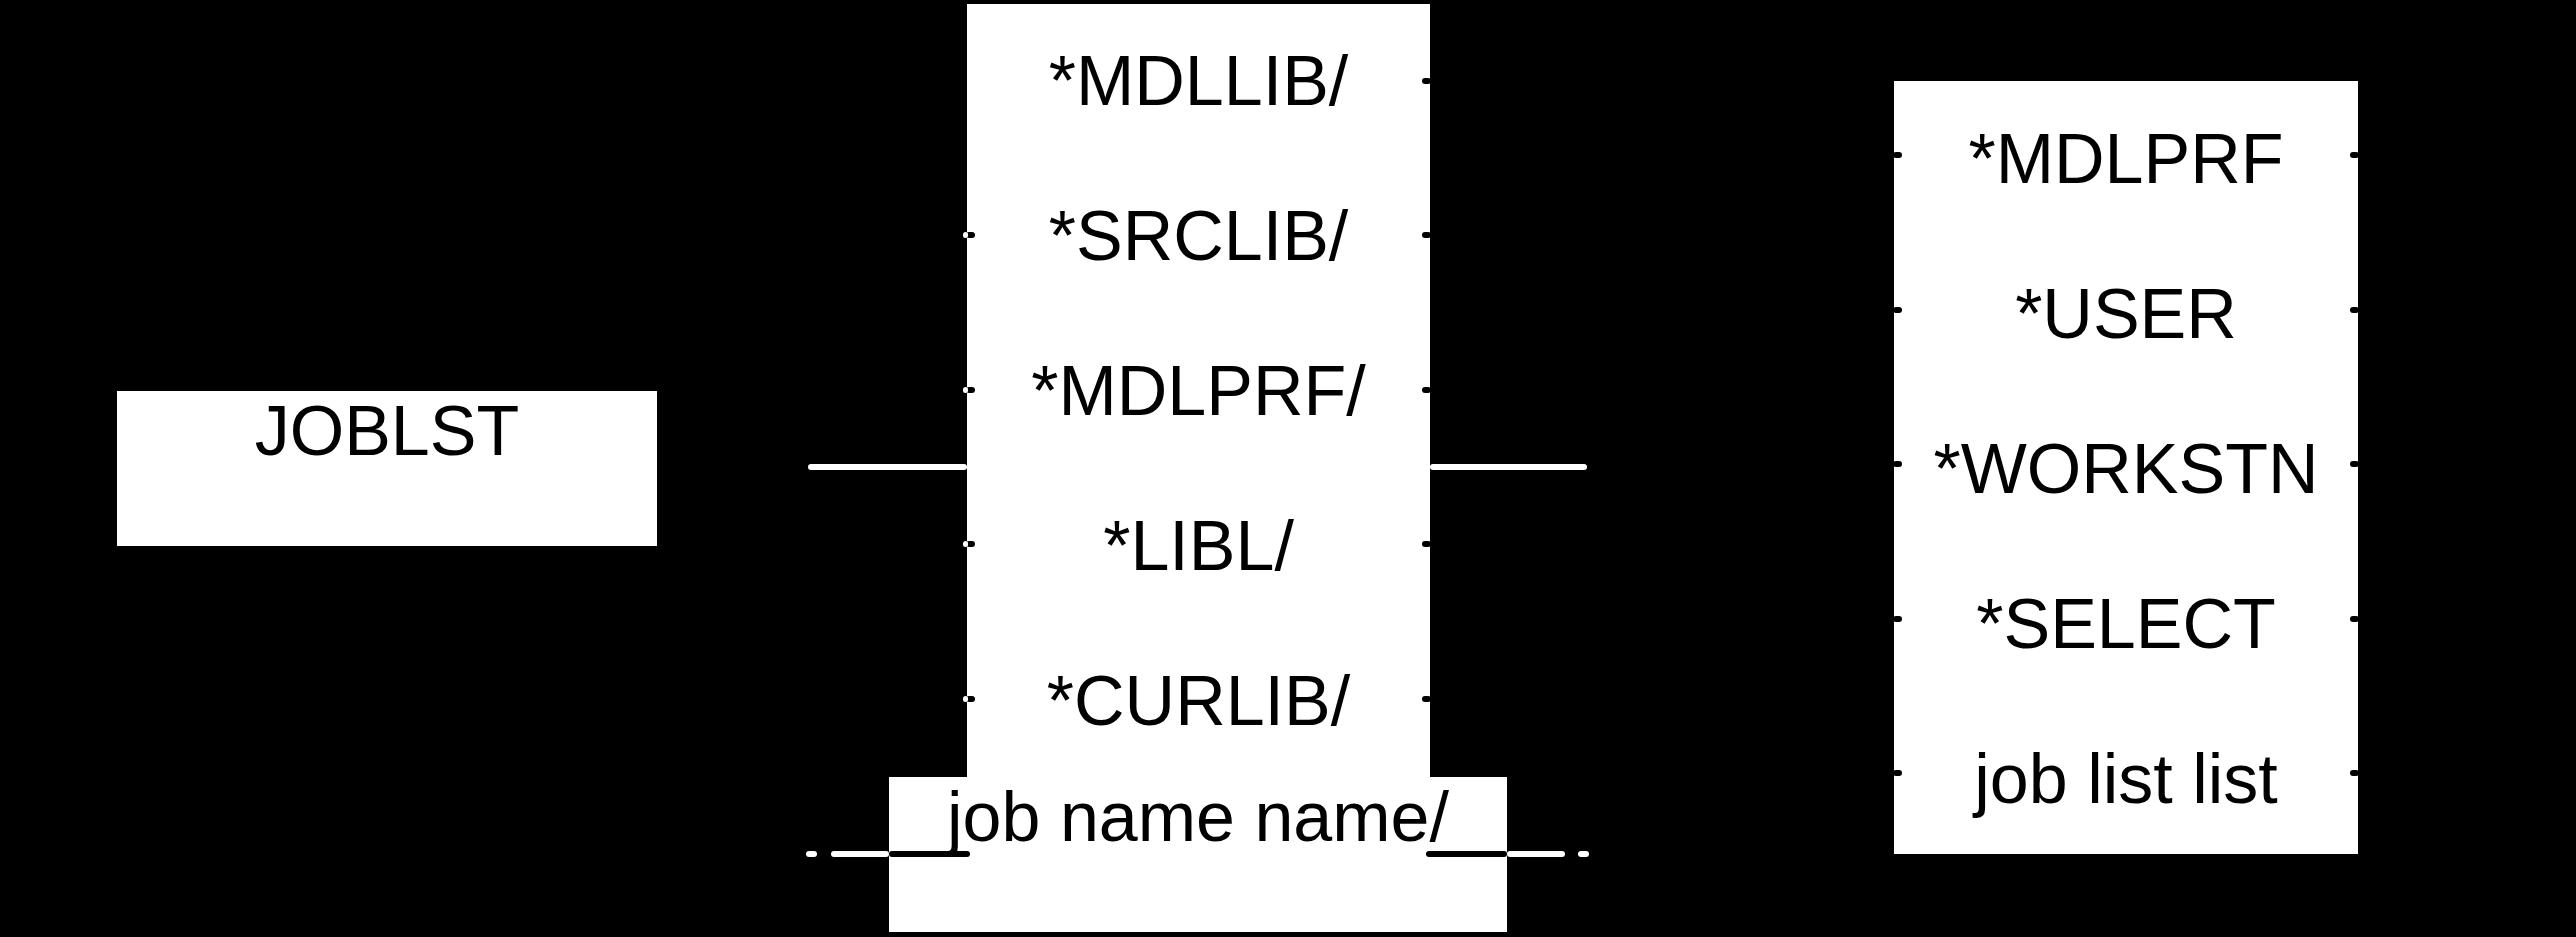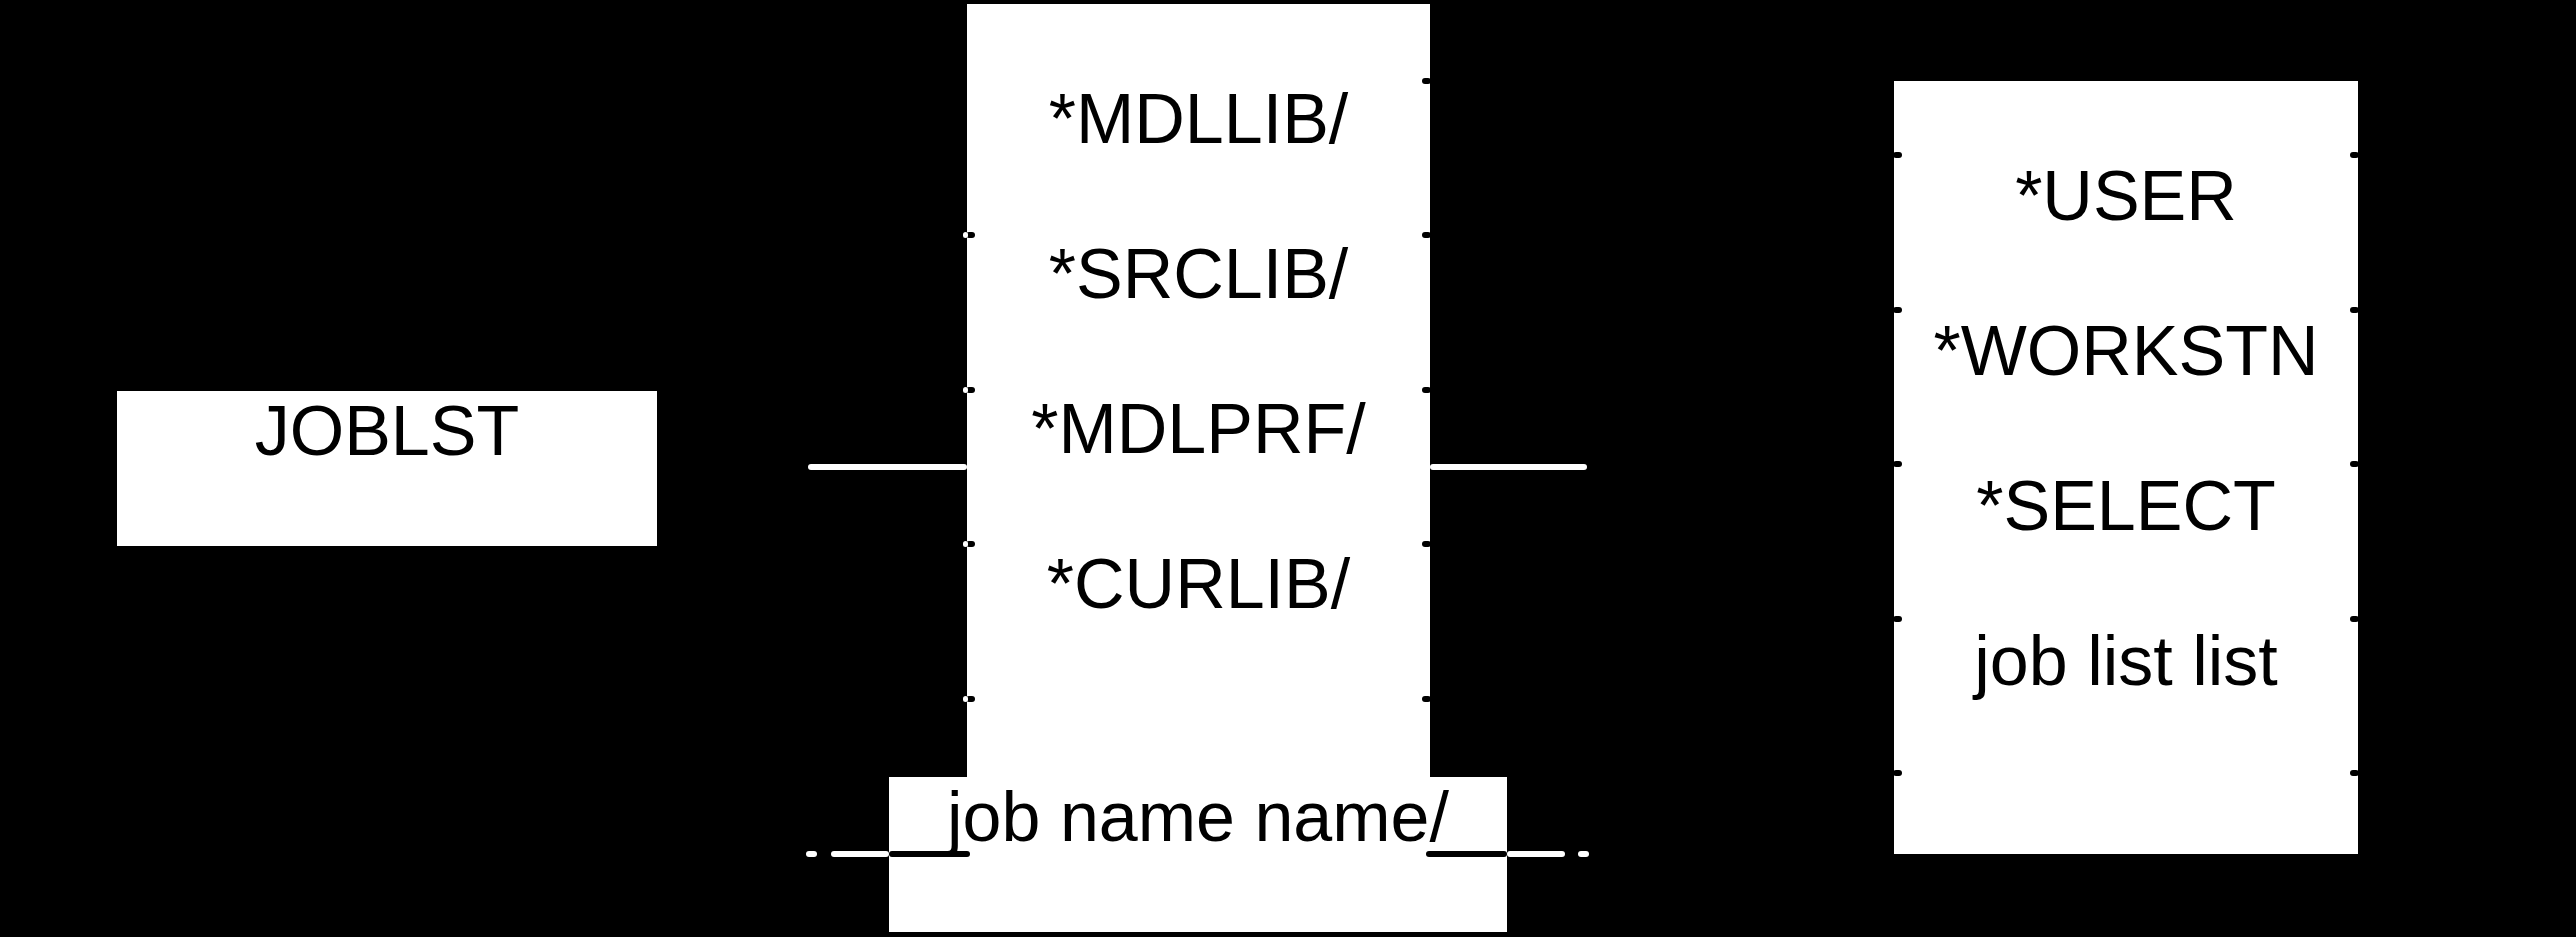--- a/index.html
+++ b/index.html
@@ -27,21 +27,21 @@
     font-size: 70px;
     white-space: nowrap;
   }
   .stack-box {
     display: flex;
     flex-direction: column;
   }
   .stack-row {
     flex: 0 0 155px;
     display: flex;
-    align-items: flex-end;
+    align-items: center;
     justify-content: center;
     font-size: 70px;
     white-space: nowrap;
   }
   .hline {
     position: absolute;
     height: 6.2px;
     background: #ffffff;
     border-radius: 3.1px;
   }
@@ -81,38 +81,44 @@
     <div class="stack-row">
         <span>*MDLLIB/</span>
       </div>
     <div class="stack-row">
         <span>*SRCLIB/</span>
       </div>
     <div class="stack-row">
         <span>*MDLPRF/</span>
       </div>
     <div class="stack-row">
+        <span>*LIBL/</span>
+      </div>
+    <div class="stack-row">
         <span>*CURLIB/</span>
       </div>
   </div>
 
   <div class="hline" style="left:1430px; top:464px; width:157px;"></div>
 
   <div class="box single-box" style="left:889px; top:777px; width:618px; height:155px;">
     <span>job name name/</span>
   </div>
 
   <div class="dash white" style="left:806px; top:851px; width:11.3px;"></div>
   <div class="dash white" style="left:831px; top:851px; width:58px;"></div>
   <div class="dash black" style="left:889px; top:851px; width:81px;"></div>
   <div class="dash black" style="left:1426px; top:851px; width:81px;"></div>
   <div class="dash white" style="left:1507px; top:851px; width:58px;"></div>
   <div class="dash white" style="left:1578px; top:851px; width:11.3px;"></div>
 
   <div class="box stack-box" style="left:1894px; top:81px; width:464px; height:773px;">
+    <div class="stack-row">
+        <span>*MDLPRF</span>
+      </div>
     <div class="stack-row">
         <span>*USER</span>
       </div>
     <div class="stack-row">
         <span>*WORKSTN</span>
       </div>
     <div class="stack-row">
         <span>*SELECT</span>
       </div>
     <div class="stack-row">

